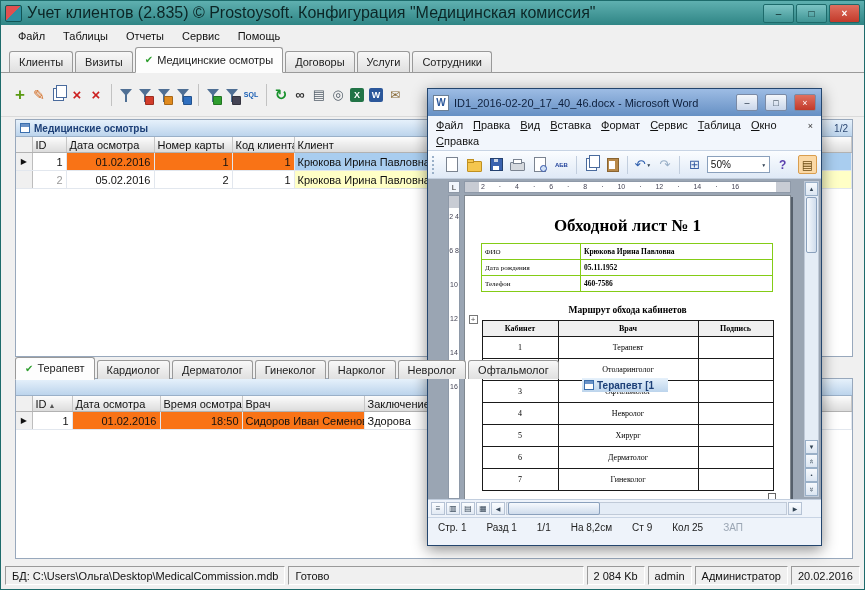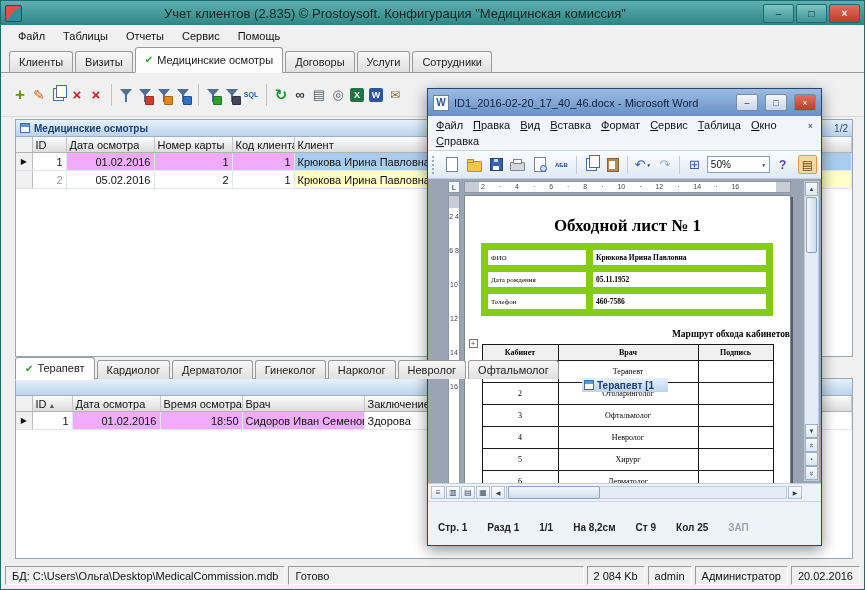--- a/index.html
+++ b/index.html
@@ -7,21 +7,21 @@
     position:relative; width:865px; height:590px; overflow:hidden;
     font-family:"Liberation Sans","DejaVu Sans",sans-serif;
     background:#f0f0f0;
   }
   
   .app { position:absolute; inset:0; background:#f0f0f0; border:1px solid #1d6b6b; box-sizing:border-box; }
   .titlebar { position:absolute; top:0; left:0; right:0; height:24px;
     background:linear-gradient(#5fb0b0,#2f8585); display:flex; align-items:center; padding:0 4px; box-sizing:border-box; }
   .app-ico { width:15px; height:15px; border-radius:2px; margin-right:5px;
     background:linear-gradient(135deg,#e05050 50%,#2f8fa0 50%); border:1px solid #155; }
-  .app-title { flex:1; text-align:center; font-size:13px; color:#0b2626; white-space:nowrap; overflow:hidden; }
+  .app-title { flex:1; font-size:16px; color:#0b2626; white-space:nowrap; overflow:hidden; }
   .winbtns { display:flex; gap:2px; }
   .wb { width:29px; height:17px; display:flex; align-items:center; justify-content:center;
     font-size:10px; color:#0b2626; background:linear-gradient(#7cc4c4,#3f9494); border:1px solid #1d6b6b; border-radius:2px; }
   .wb.red { background:linear-gradient(#e07060,#c23a2a); color:#fff; font-weight:bold; }
   .menubar { position:absolute; top:24px; left:0; right:0; height:21px; display:flex; align-items:center; padding-left:8px; font-size:11px; }
   .menu-item { padding:3px 9px; color:#111; }
   
   .tabstrip { position:absolute; top:45px; left:0; right:0; height:27px; display:flex; align-items:flex-end; padding-left:8px; border-bottom:1px solid #9a9a9a; box-sizing:border-box; }
   .tab { height:20px; line-height:20px; padding:0 9px; background:linear-gradient(#f8f8f8,#e0e0e0);
     border:1px solid #999; border-bottom:none; border-radius:3px 3px 0 0; margin-right:2px; font-size:11px; color:#222; white-space:nowrap; display:flex; align-items:center; }
@@ -56,21 +56,21 @@
   .grid-head { height:16px; background:linear-gradient(#e6f1fb,#bcd4ec); border-bottom:1px solid #9ab0c8;
     display:flex; align-items:center; padding:0 4px; font-size:10px; color:#1c3f77; font-weight:bold; gap:4px; }
   .sheet-ico { width:10px; height:10px; background:linear-gradient(#6a93c8 0 3px,#fff 3px); border:1px solid #3a6fae; box-sizing:border-box; }
   .counter { margin-left:auto; font-weight:normal; color:#2e4a74; }
   table.dgrid { width:100%; border-collapse:collapse; table-layout:fixed; font-size:11px; }
   .dgrid th { height:15px; background:linear-gradient(#fcfcfc,#dcdcdc); border-right:1px solid #c6c6c6; border-bottom:1px solid #b2b2b2;
     font-weight:normal; text-align:left; padding:0 3px; font-size:11px; color:#111; white-space:nowrap; overflow:hidden; }
   .dgrid td { height:17px; border-right:1px solid #e2e7ee; border-bottom:1px solid #e2e7ee; padding:0 3px; white-space:nowrap; overflow:hidden; color:#111; }
   .selcell { background:#f0f0f0 !important; border-right:1px solid #bdbdbd !important; text-align:center; font-size:8px; color:#222; padding:0 !important; }
   .num { text-align:right; }
-  tr.selrow td.hl { background:#f0abfc; }
+  tr.selrow td.hl { background:#f97316; }
   td.client-sel { background:#a9cdef; }
   td.client-alt { background:#ffffc6; }
   td.dim { color:#999; }
   .sorta { font-size:7px; color:#555; margin-left:2px; }
   
   .detail-tabs { position:absolute; left:14px; top:355px; height:23px; display:flex; align-items:flex-end; z-index:40; }
   .detail-tabs .tab { height:18px; line-height:18px; }
   .detail-tabs .tab.active { height:21px; line-height:21px; }
   .artifact { position:absolute; left:582px; top:378px; width:86px; height:14px; z-index:41;
     background:linear-gradient(#e6f1fb,#bcd4ec); display:flex; align-items:center; gap:3px; padding:0 2px;
@@ -127,24 +127,24 @@
     font-size:8px; text-align:center; line-height:12px; color:#333; box-sizing:border-box; }
   .whr { position:absolute; left:36px; top:2px; width:327px; height:12px; background:#fff; border:1px solid #8e99a8; box-sizing:border-box;
     font-size:7px; color:#445; line-height:10px; white-space:nowrap; overflow:hidden; padding-left:16px; word-spacing:12px;
     box-shadow:inset 14px 0 0 #c8ccd4, inset -14px 0 0 #c8ccd4; }
   .wvr { position:absolute; left:20px; top:16px; width:12px; height:304px; background:#fff; border:1px solid #8e99a8; box-sizing:border-box;
     font-size:7px; color:#445; text-align:center; line-height:34px; overflow:hidden; box-shadow:inset 0 12px 0 #c8ccd4; padding-top:4px; }
   .wpage { position:absolute; left:36px; top:16px; width:327px; height:306px; background:#fff; border:1px solid #808890;
     box-shadow:2px 2px 0 rgba(30,38,48,.55); overflow:hidden; box-sizing:border-box; font-family:"Liberation Serif","DejaVu Serif",serif; }
   .doc-title { margin-top:20px; text-align:center; font-size:17px; font-weight:bold; color:#000; }
   table.info { margin:7px 16px 0; width:292px; border-collapse:collapse; }
-  table.info td { border:7px solid #84cc16; height:13px; padding:1px 3px; vertical-align:middle; }
+  table.info td { border:1px solid #84cc16; height:13px; padding:1px 3px; vertical-align:middle; }
   .info .lbl { width:92px; font-size:7px; color:#000; }
   .info .val { font-size:7.5px; font-weight:bold; color:#000; }
-  .route-head { margin-top:13px; text-align:right; font-size:9.5px; font-weight:bold; color:#000; }
+  .route-head { margin-top:13px; text-align:center; font-size:9.5px; font-weight:bold; color:#000; }
   .route-wrap { position:relative; width:292px; margin:5px auto 0; }
   table.route { width:100%; border-collapse:collapse; }
   table.route th { border:1px solid #1a1a1a; font-size:8px; font-weight:bold; height:13px; background:#f0f0f0; color:#000; }
   table.route td { border:1px solid #1a1a1a; font-size:8px; height:19px; text-align:center; color:#000; }
   .tbl-handle { position:absolute; left:-13px; top:-5px; width:9px; height:9px; border:1px solid #777; background:#fff;
     font-size:8px; line-height:7px; text-align:center; color:#555; box-sizing:border-box; font-family:"Liberation Sans",sans-serif; }
   .tbl-resize { position:absolute; right:-2px; bottom:-10px; width:6px; height:6px; border:1px solid #666; background:#fff; }
   
   .wscroll { position:absolute; right:2px; top:2px; bottom:2px; width:15px; background:#e4ecf6; border:1px solid #c0cad8;
     display:flex; flex-direction:column; box-sizing:border-box; }
@@ -155,21 +155,21 @@
   .rotu { transform:rotate(90deg); font-size:8px; }
   .rotd { transform:rotate(90deg); font-size:8px; }
   .wbottom { height:17px; background:#eef3fa; border-top:1px solid #c2cede; display:flex; align-items:center; padding:0 3px; gap:1px; }
   .vbtn { width:14px; height:13px; display:flex; align-items:center; justify-content:center; font-size:8px; color:#345;
     background:linear-gradient(#fbfdff,#e2eaf4); border:1px solid #b5c2d4; box-sizing:border-box; }
   .htrack { flex:1; height:13px; background:#e4ecf6; border:1px solid #c0cad8; display:flex; align-items:center; box-sizing:border-box; }
   .hthumb { width:90px; height:11px; background:linear-gradient(#f6f9fd,#cfdcec); border:1px solid #8aa0bc; border-radius:2px; margin-left:1px; }
   .hbtn { width:14px; height:13px; display:flex; align-items:center; justify-content:center; font-size:6px; color:#345;
     background:linear-gradient(#fbfdff,#e2eaf4); border:1px solid #b5c2d4; box-sizing:border-box; }
   .wcorner { width:15px; }
-  .wstatus { height:19px; background:#eef3fa; border-top:1px solid #c8d4e4; display:flex; align-items:flex-end; font-size:10px; color:#222; padding:12px 10px;font-weight:bold; }
+  .wstatus { height:19px; background:#eef3fa; border-top:1px solid #c8d4e4; display:flex; align-items:flex-start; font-size:10px; color:#222; padding:4px 10px; }
   .wstat { margin-right:20px; white-space:nowrap; }
   .wstat.dimmed { color:#9aa5b3; margin-right:12px; }
 </style>
 </head>
 <body>
 
 <div class="screen">
 
   <div class="app">
 

